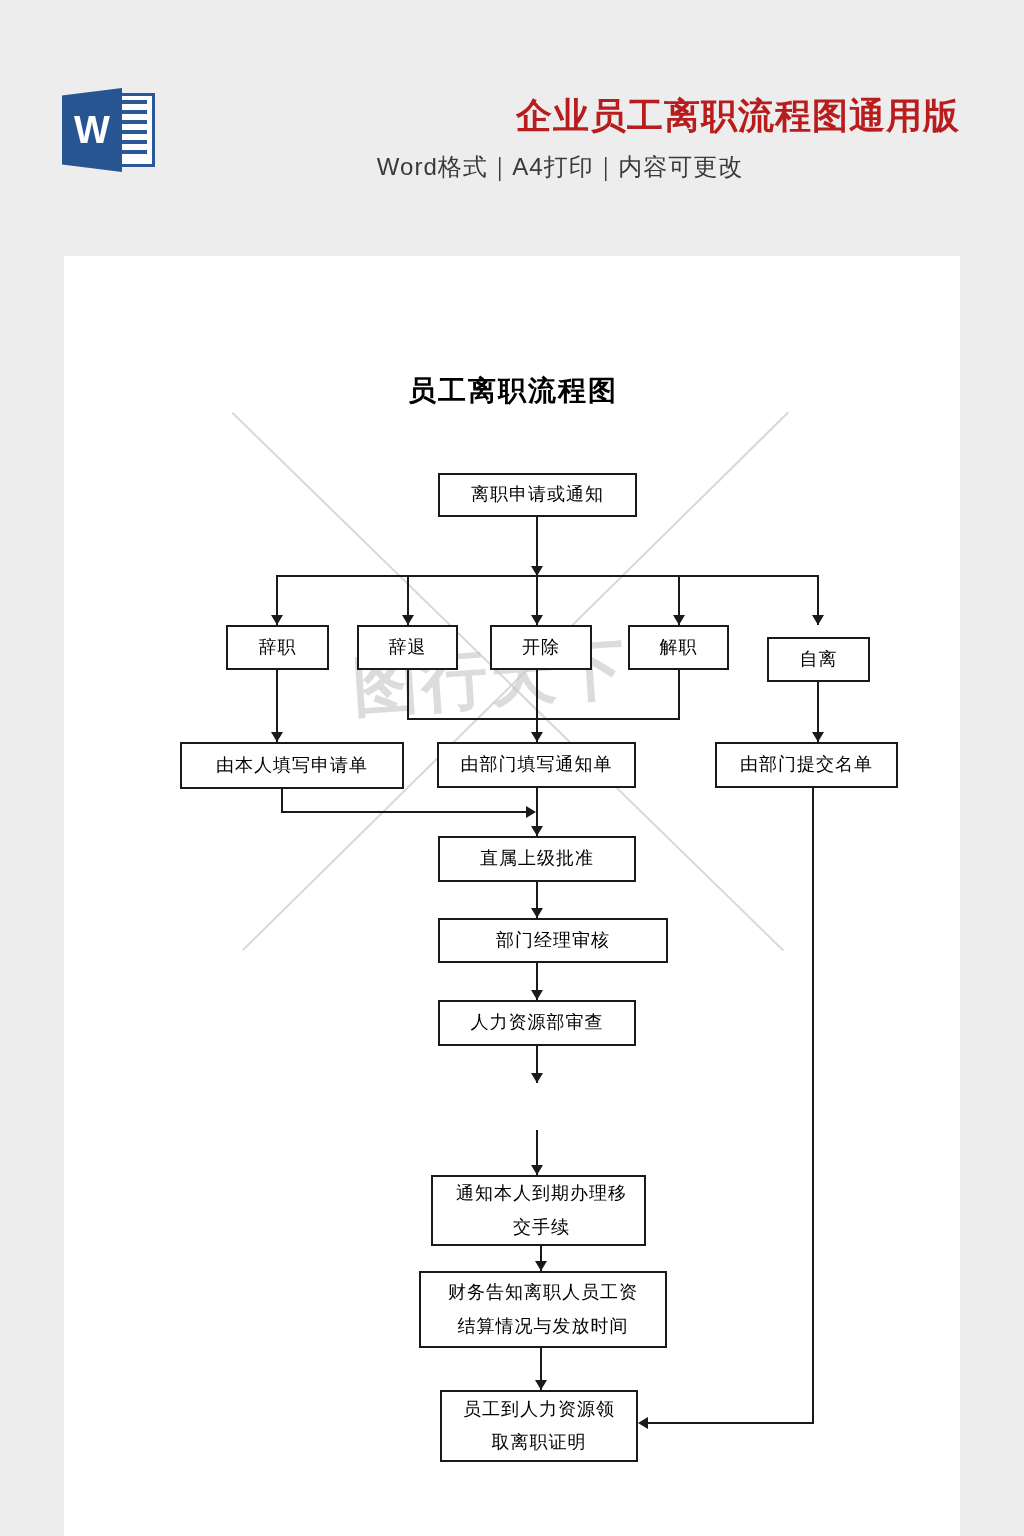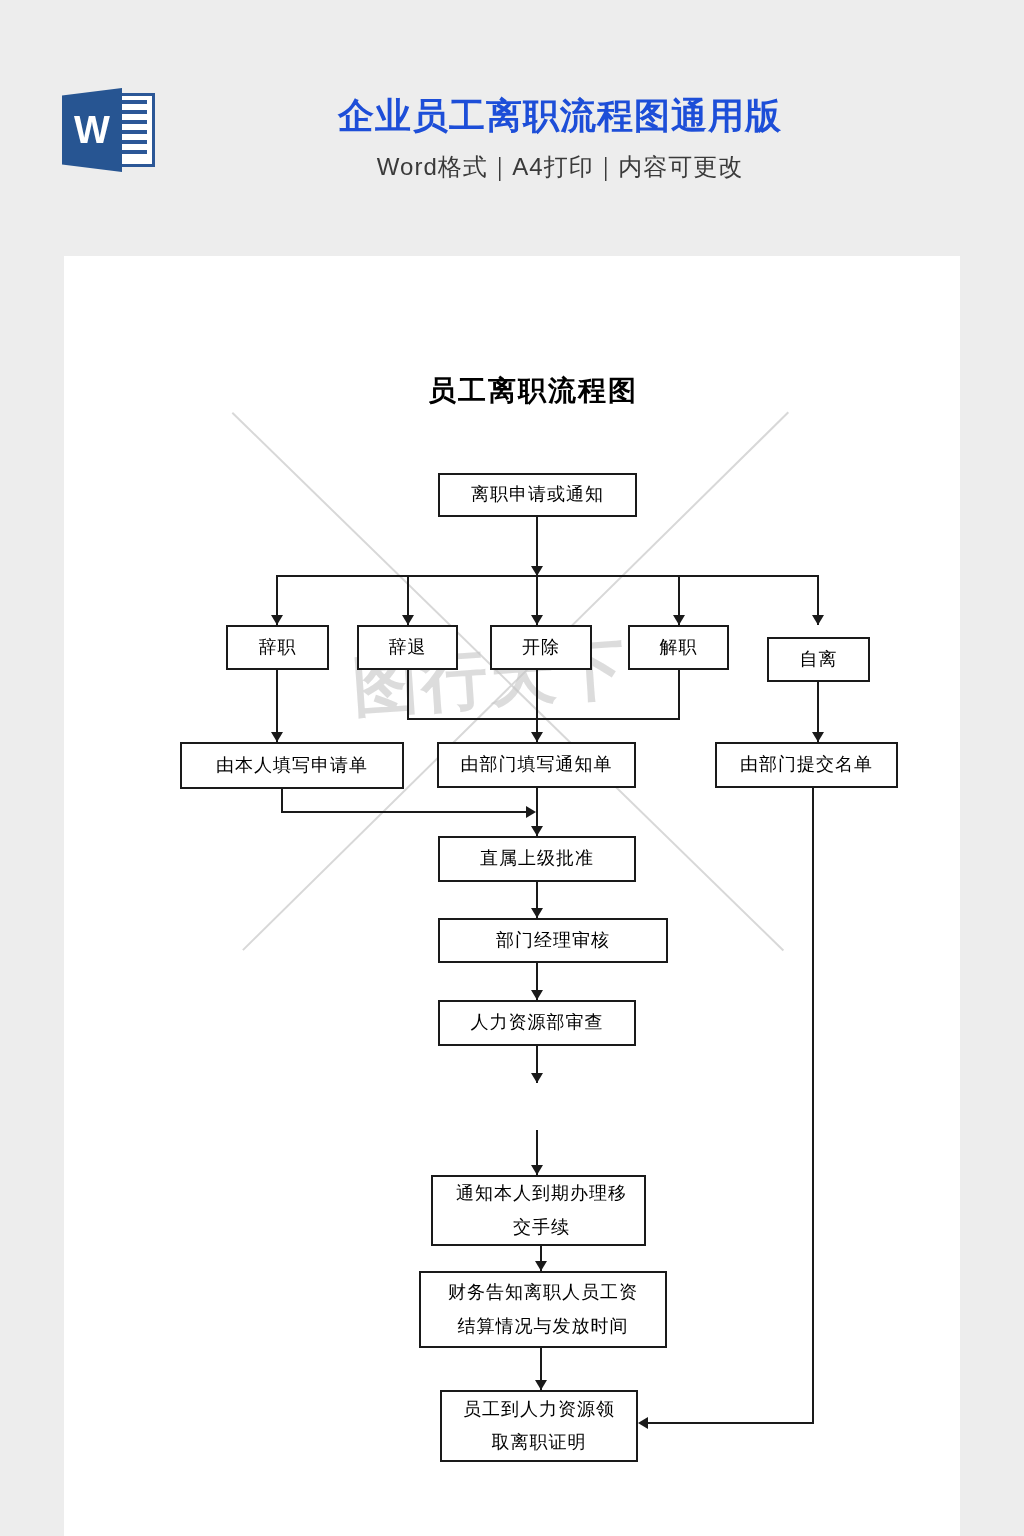--- a/index.html
+++ b/index.html
@@ -11,34 +11,34 @@
   .word-icon .doc{position:absolute;right:0;top:5px;width:47px;height:74px;background:#fff;
                   border:3px solid #2b5797;box-sizing:border-box;}
   .word-icon .doc-lines{position:absolute;left:5px;right:5px;top:4px;bottom:4px;
                   background:repeating-linear-gradient(to bottom,#2b5797 0 4px,transparent 4px 10px);}
   .word-icon .flag{position:absolute;left:0;top:0;width:60px;height:84px;background:#275592;
                   clip-path:polygon(0 9%,100% 0,100% 100%,0 91%);
                   display:flex;align-items:center;justify-content:center;}
   .word-icon .flag span{color:#fff;font-size:38px;font-weight:bold;line-height:1;}
 
   .header-text{position:absolute;left:160px;width:800px;top:94px;text-align:center;}
-  .doc-title{font-size:36px;font-weight:bold;color:#1d4ed8;line-height:44px;letter-spacing:1px;}
+  .doc-title{font-size:36px;font-weight:bold;color:#b91c1c;line-height:44px;letter-spacing:1px;text-align:right;}
   .doc-subtitle{margin-top:13px;font-size:24px;color:#3a3a3a;letter-spacing:1px;}
 
   
   .page{position:absolute;left:64px;top:256px;width:896px;height:1280px;background:#fff;}
 
   
   .wline{position:absolute;height:1.5px;background:#d8d8d8;transform-origin:0 0;z-index:1;}
   .wmark-text{position:absolute;left:352px;top:632px;width:310px;z-index:1;
               font-size:66px;font-weight:bold;color:#c6c6c6;opacity:.6;letter-spacing:3px;
               transform:rotate(-4deg);font-family:"DejaVu Serif","Liberation Serif",serif;white-space:nowrap;}
 
   
-  .flow-title{position:absolute;left:408px;top:372px;width:230px;text-align:right;z-index:2;
+  .flow-title{position:absolute;left:408px;top:372px;width:230px;text-align:left;z-index:2;
               font-size:28px;font-weight:bold;letter-spacing:2px;}
   .node{position:absolute;box-sizing:border-box;background:#fff;border:2px solid #1a1a1a;z-index:3;
         display:flex;align-items:center;justify-content:center;text-align:center;
         font-size:18px;line-height:1.85;letter-spacing:1px;white-space:pre-line;padding:1px 2px;}
   .vline{position:absolute;width:2px;background:#1a1a1a;z-index:2;}
   .hline{position:absolute;height:2px;background:#1a1a1a;z-index:2;}
   .arr-d{position:absolute;width:0;height:0;z-index:2;
          border-left:6px solid transparent;border-right:6px solid transparent;border-top:10px solid #1a1a1a;}
   .arr-r{position:absolute;width:0;height:0;z-index:2;
          border-top:6px solid transparent;border-bottom:6px solid transparent;border-left:10px solid #1a1a1a;}

